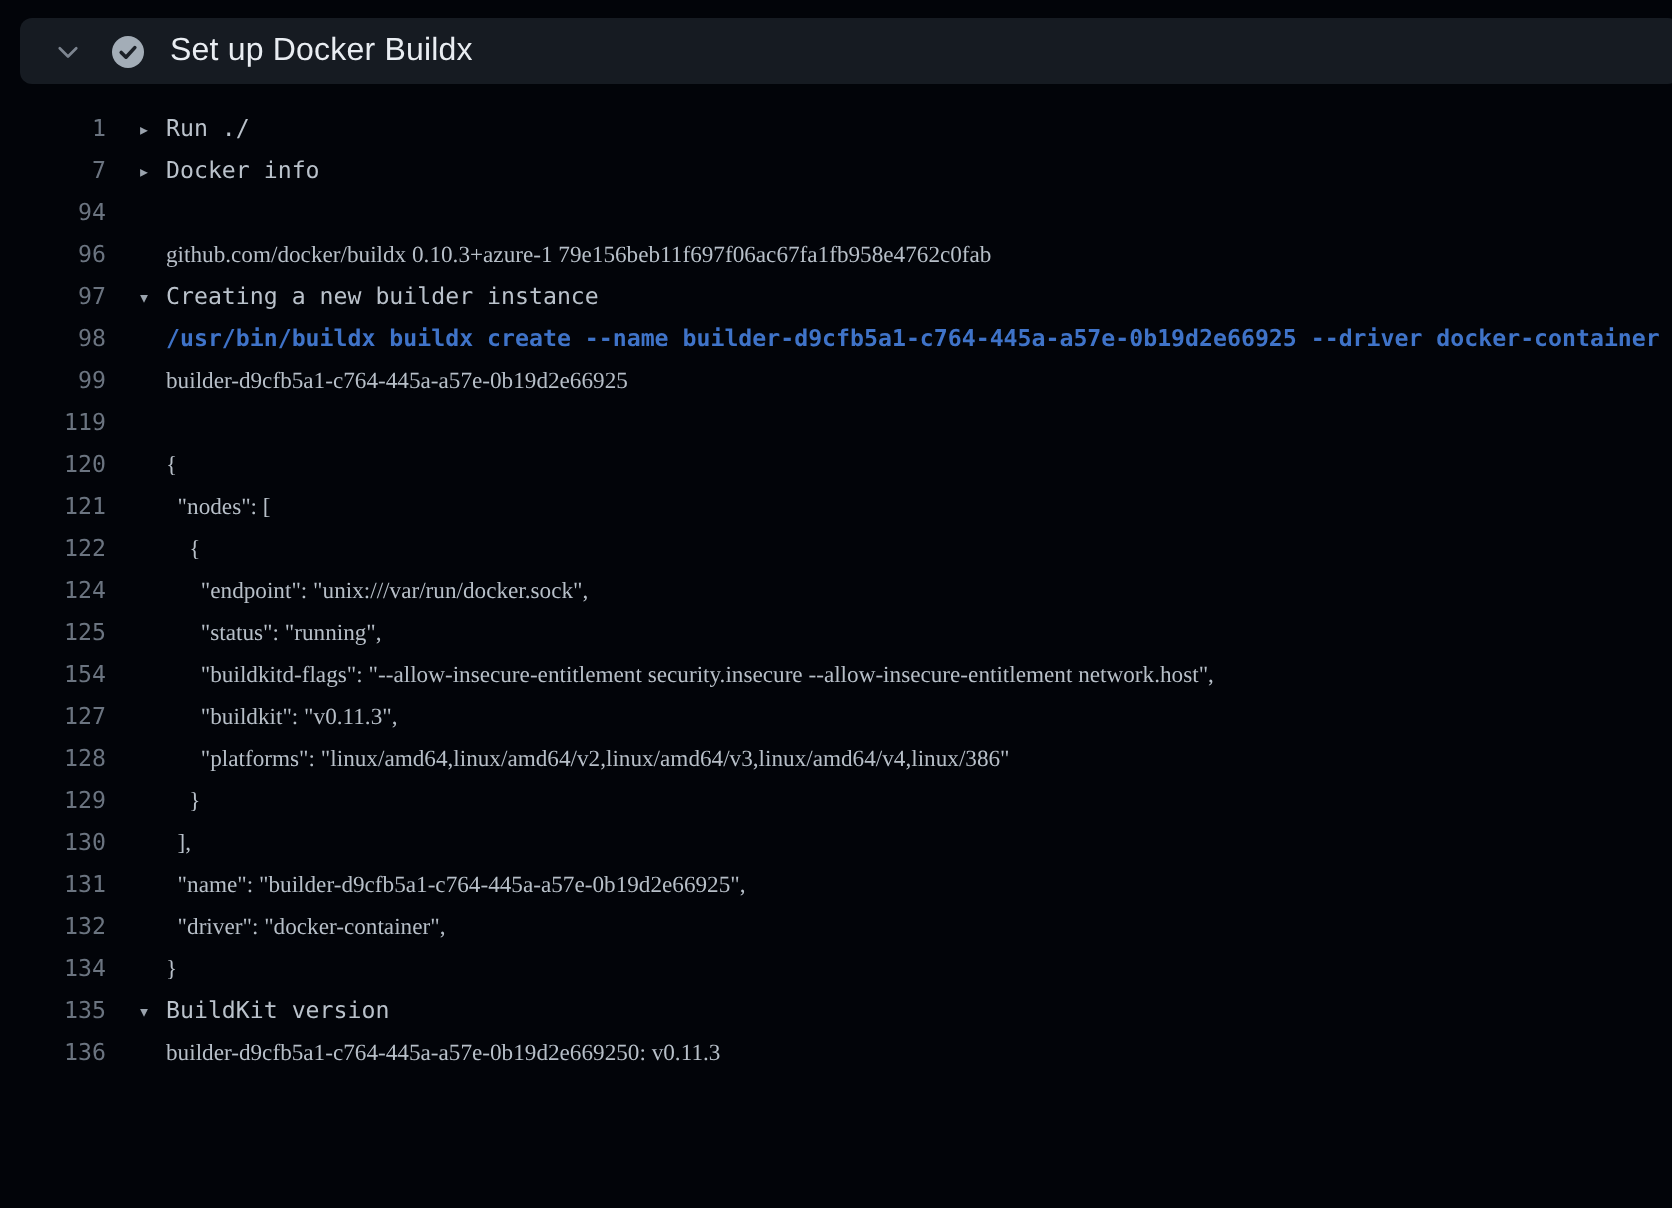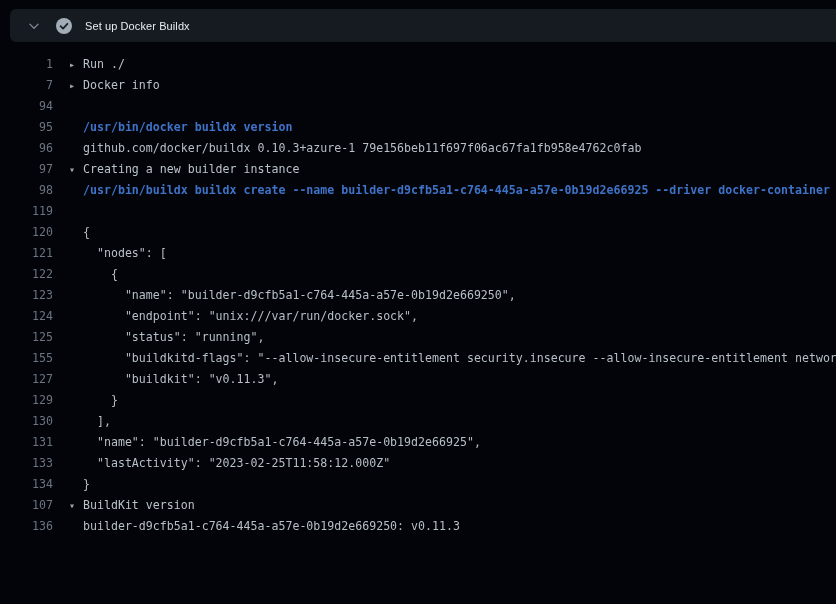--- a/index.html
+++ b/index.html
@@ -28,21 +28,21 @@
   }
   .status {
     width: 16px; height: 16px;
     margin-left: 14px;
     flex: none;
   }
   .step-title {
     margin-left: 13px;
     color: #e9edf2;
     font-family: "Liberation Sans", "DejaVu Sans", sans-serif;
-    font-size: 11px;
+    font-size: 16px;
     font-weight: 400;
     letter-spacing: 0.1px;
   }
 
   
   .log { padding-top: 12px; }
   .line {
     display: flex;
     height: 21px;
     line-height: 21px;
@@ -62,21 +62,21 @@
     white-space: pre;
   }
   .arrow {
     display: inline-block;
     width: 14px;
     color: #9aa3ad;
     font-size: 10px;
   }
   .indent { display: inline-block; width: 14px; }
   .t-group { color: #bac2cb; cursor: pointer; }
-  .t-out   { color: #b7bfc8; }
+  .t-out   { color: #b7bfc8; font-family: Liberation Serif, serif; }
   .t-cmd   { color: #3f73c8; font-weight: bold; }
 </style>
 </head>
 <body>
 
 <div class="step-header">
   <span class="chev">
     <svg width="12" height="12" viewBox="0 0 16 16">
       <path d="M2.5 5.5 L8 11 L13.5 5.5" fill="none" stroke="#7d8590" stroke-width="1.8" stroke-linecap="round" stroke-linejoin="round"></path>
     </svg>
@@ -87,33 +87,33 @@
       <path d="M4.6 8.2 L7 10.6 L11.4 5.8" fill="none" stroke="#1c2128" stroke-width="1.8" stroke-linecap="round" stroke-linejoin="round"></path>
     </svg>
   </span>
   <span class="step-title">Set up Docker Buildx</span>
 </div>
 
 <div class="log" id="log">
     <div class="line"><span class="num">1</span><span class="content"><span class="arrow">▸</span><span class="t-group">Run ./</span></span></div>
     <div class="line"><span class="num">7</span><span class="content"><span class="arrow">▸</span><span class="t-group">Docker info</span></span></div>
     <div class="line"><span class="num">94</span></div>
-    <div class="line"><span class="num">95</span><span class="content"><span class="indent"></span><span class="t-cmd">/usr/bin/docker buildx version</span></span></div>
     <div class="line"><span class="num">96</span><span class="content"><span class="indent"></span><span class="t-out">github.com/docker/buildx 0.10.3+azure-1 79e156beb11f697f06ac67fa1fb958e4762c0fab</span></span></div>
     <div class="line"><span class="num">97</span><span class="content"><span class="arrow">▾</span><span class="t-group">Creating a new builder instance</span></span></div>
     <div class="line"><span class="num">98</span><span class="content"><span class="indent"></span><span class="t-cmd">/usr/bin/buildx buildx create --name builder-d9cfb5a1-c764-445a-a57e-0b19d2e66925 --driver docker-container</span></span></div>
+    <div class="line"><span class="num">99</span><span class="content"><span class="indent"></span><span class="t-out">builder-d9cfb5a1-c764-445a-a57e-0b19d2e66925</span></span></div>
     <div class="line"><span class="num">119</span></div>
     <div class="line"><span class="num">120</span><span class="content"><span class="indent"></span><span class="t-out">{</span></span></div>
     <div class="line"><span class="num">121</span><span class="content"><span class="indent"></span><span class="t-out">  "nodes": [</span></span></div>
     <div class="line"><span class="num">122</span><span class="content"><span class="indent"></span><span class="t-out">    {</span></span></div>
-    <div class="line"><span class="num">123</span><span class="content"><span class="indent"></span><span class="t-out">      "name": "builder-d9cfb5a1-c764-445a-a57e-0b19d2e669250",</span></span></div>
     <div class="line"><span class="num">124</span><span class="content"><span class="indent"></span><span class="t-out">      "endpoint": "unix:///var/run/docker.sock",</span></span></div>
     <div class="line"><span class="num">125</span><span class="content"><span class="indent"></span><span class="t-out">      "status": "running",</span></span></div>
-    <div class="line"><span class="num">155</span><span class="content"><span class="indent"></span><span class="t-out">      "buildkitd-flags": "--allow-insecure-entitlement security.insecure --allow-insecure-entitlement network.host",</span></span></div>
+    <div class="line"><span class="num">154</span><span class="content"><span class="indent"></span><span class="t-out">      "buildkitd-flags": "--allow-insecure-entitlement security.insecure --allow-insecure-entitlement network.host",</span></span></div>
     <div class="line"><span class="num">127</span><span class="content"><span class="indent"></span><span class="t-out">      "buildkit": "v0.11.3",</span></span></div>
+    <div class="line"><span class="num">128</span><span class="content"><span class="indent"></span><span class="t-out">      "platforms": "linux/amd64,linux/amd64/v2,linux/amd64/v3,linux/amd64/v4,linux/386"</span></span></div>
     <div class="line"><span class="num">129</span><span class="content"><span class="indent"></span><span class="t-out">    }</span></span></div>
     <div class="line"><span class="num">130</span><span class="content"><span class="indent"></span><span class="t-out">  ],</span></span></div>
     <div class="line"><span class="num">131</span><span class="content"><span class="indent"></span><span class="t-out">  "name": "builder-d9cfb5a1-c764-445a-a57e-0b19d2e66925",</span></span></div>
-    <div class="line"><span class="num">133</span><span class="content"><span class="indent"></span><span class="t-out">  "lastActivity": "2023-02-25T11:58:12.000Z"</span></span></div>
+    <div class="line"><span class="num">132</span><span class="content"><span class="indent"></span><span class="t-out">  "driver": "docker-container",</span></span></div>
     <div class="line"><span class="num">134</span><span class="content"><span class="indent"></span><span class="t-out">}</span></span></div>
-    <div class="line"><span class="num">107</span><span class="content"><span class="arrow">▾</span><span class="t-group">BuildKit version</span></span></div>
+    <div class="line"><span class="num">135</span><span class="content"><span class="arrow">▾</span><span class="t-group">BuildKit version</span></span></div>
     <div class="line"><span class="num">136</span><span class="content"><span class="indent"></span><span class="t-out">builder-d9cfb5a1-c764-445a-a57e-0b19d2e669250: v0.11.3</span></span></div>
   </div>
 
 </body></html>

